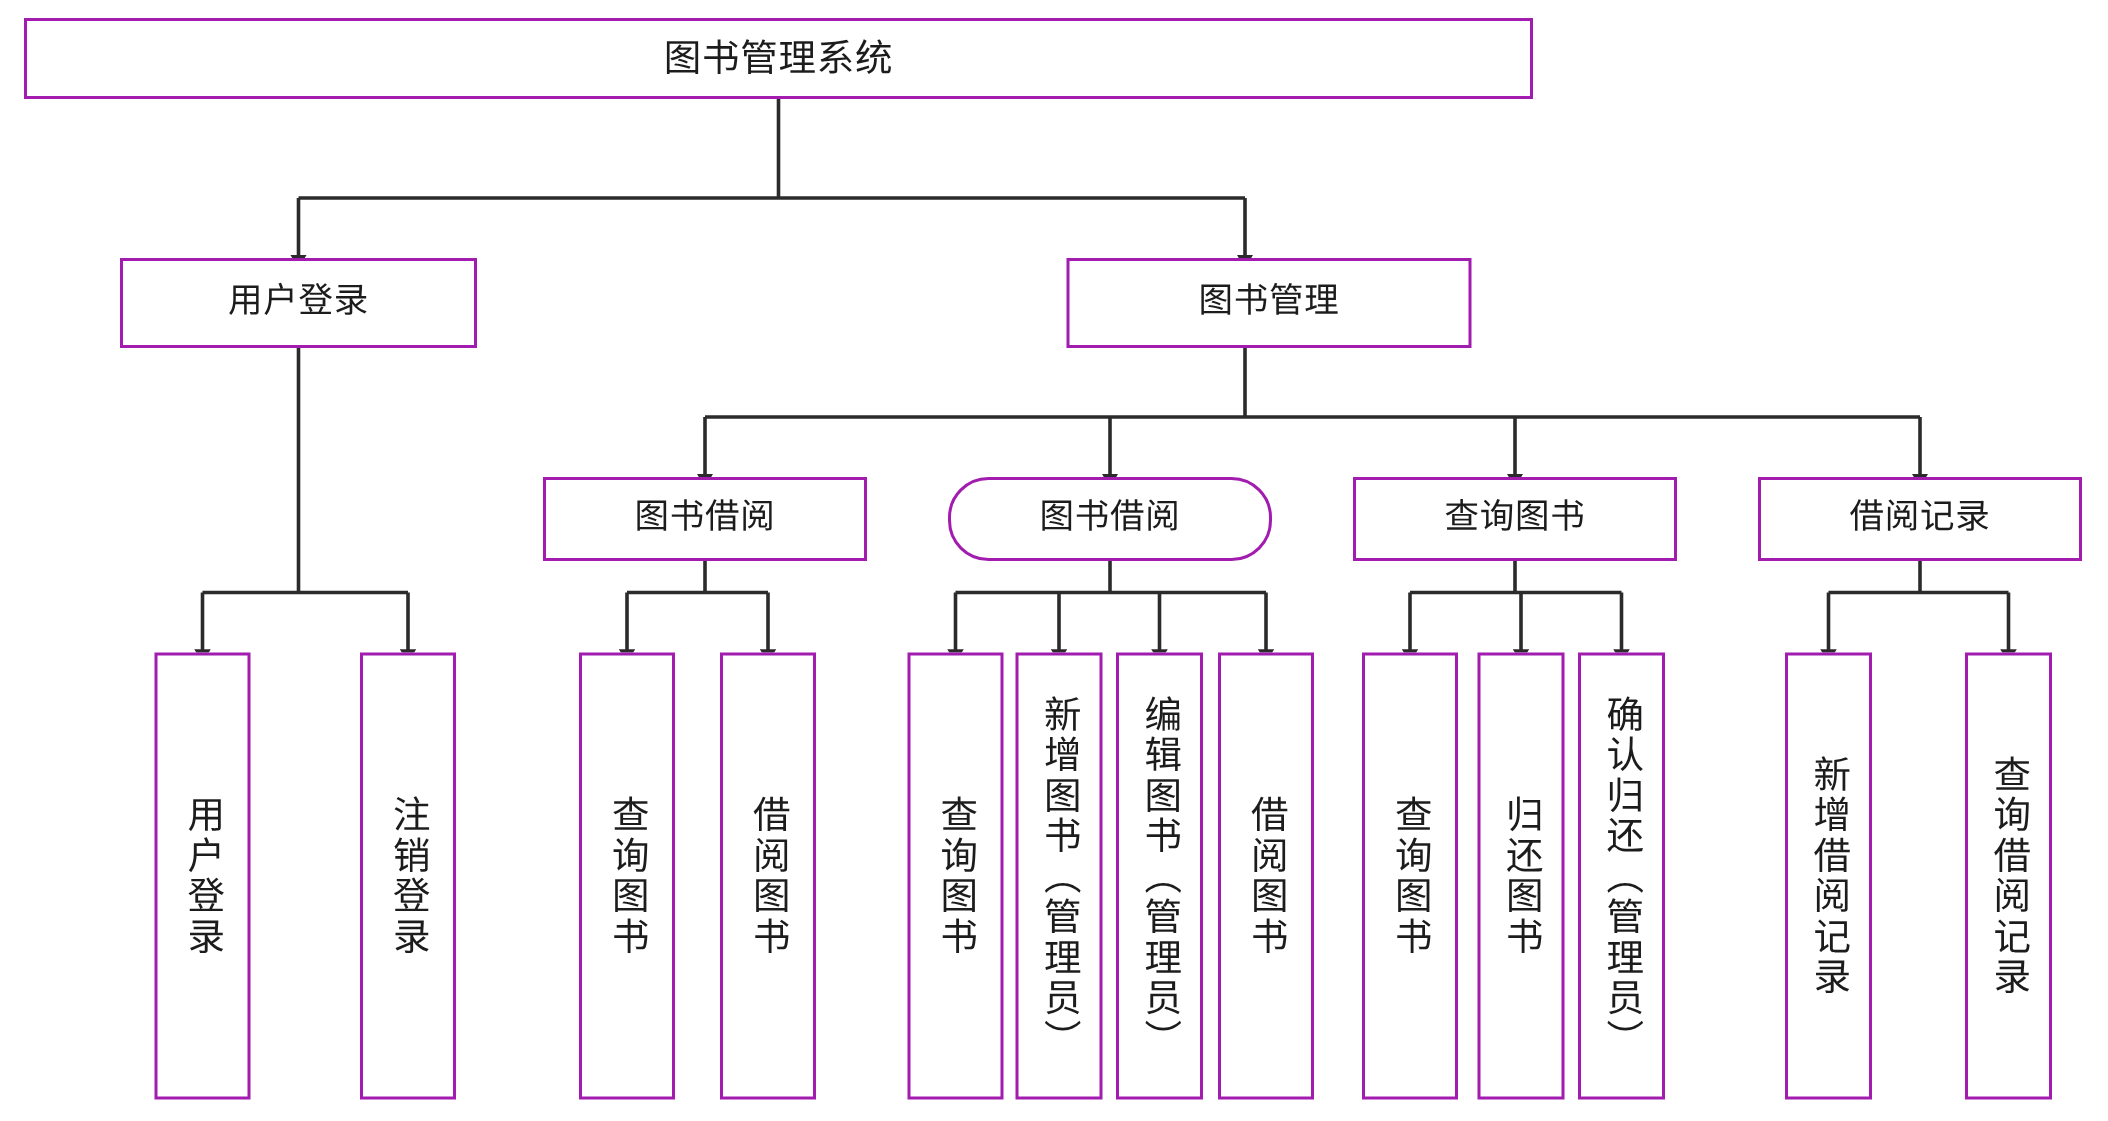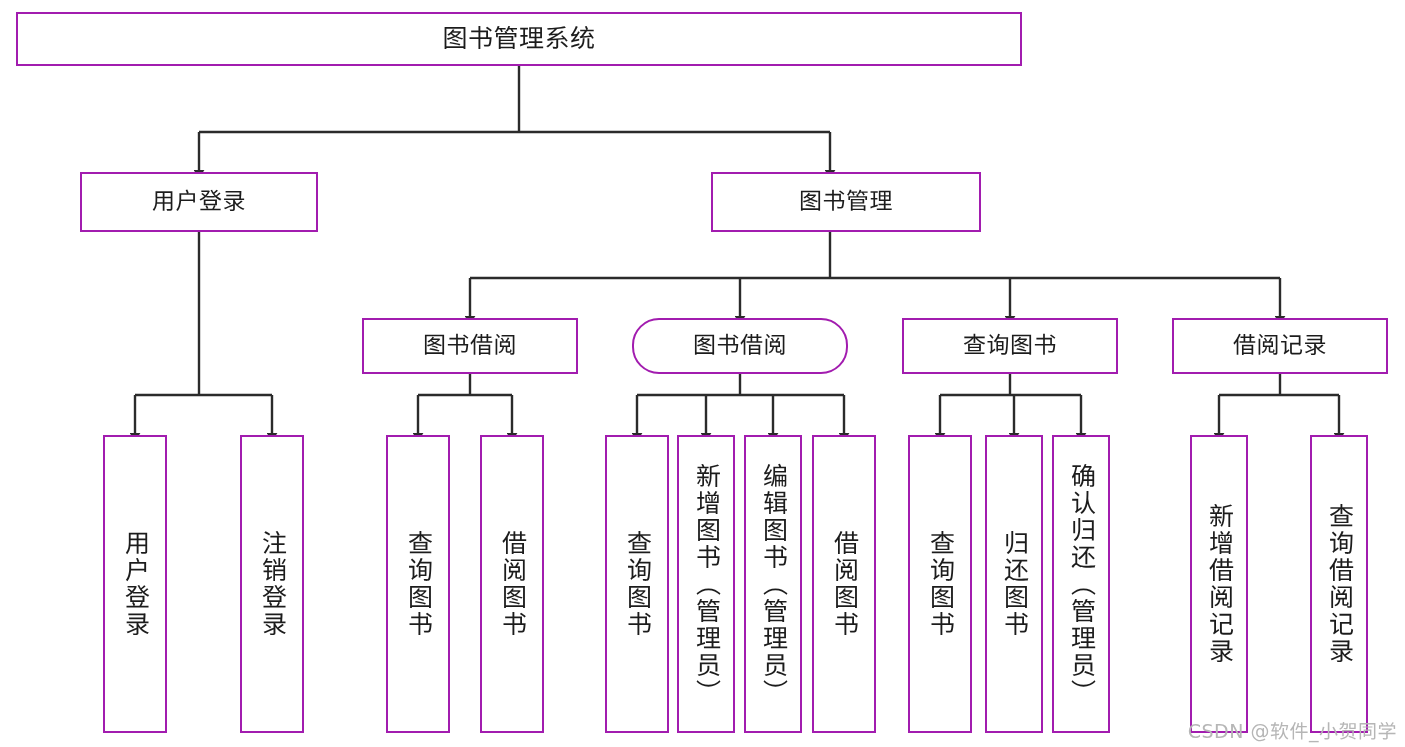--- a/index.html
+++ b/index.html
@@ -176,14 +176,13 @@
         <span class="node-label">确认归还（管理员）</span>
       </div>
       <div class="node node-leaf" style="left: 1190px; top: 435px; width: 58px; height: 298px;">
         <span class="node-label">新增借阅记录</span>
       </div>
       <div class="node node-leaf" style="left: 1310px; top: 435px; width: 58px; height: 298px;">
         <span class="node-label">查询借阅记录</span>
       </div>
     </div>
 
-  <div id="watermark">CSDN @软件_小贺同学</div>
 </div>
 
 </body></html>

